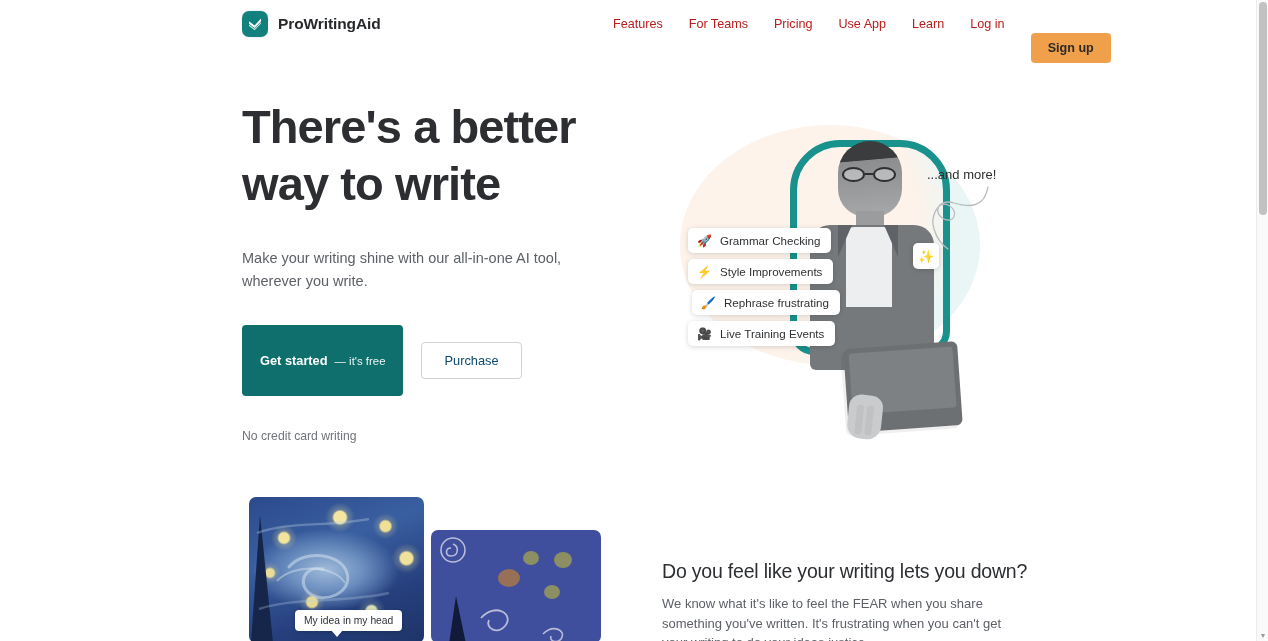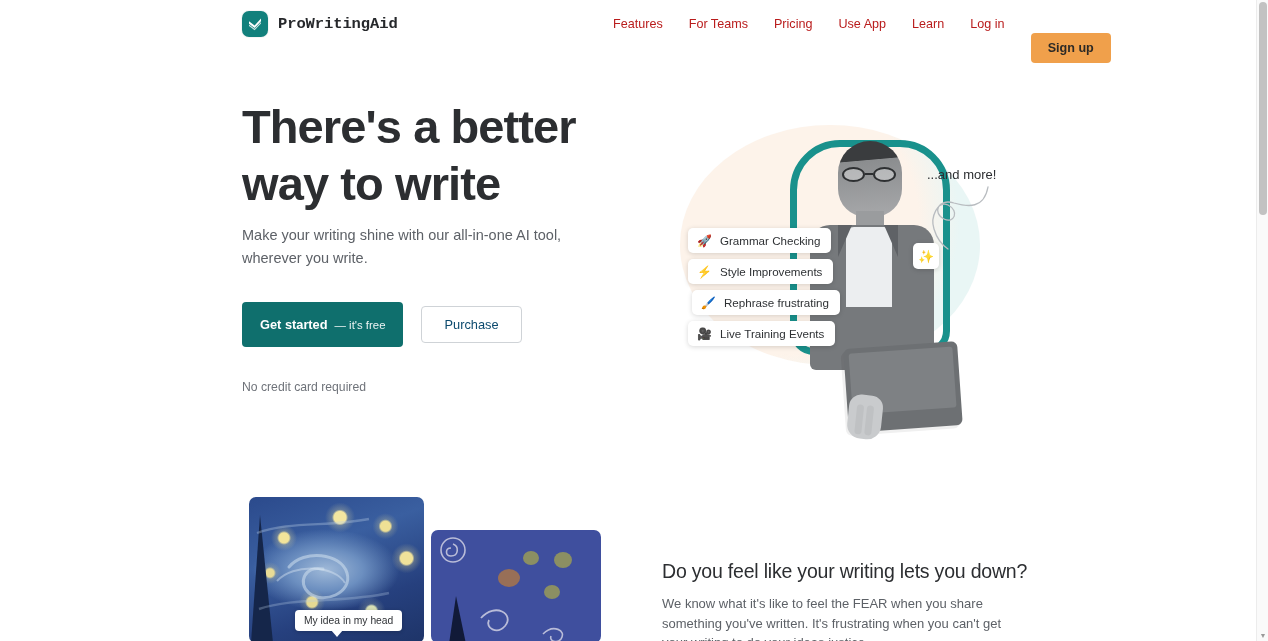--- a/index.html
+++ b/index.html
@@ -31,21 +31,20 @@
   }
   .logo-mark {
     width: 26px; height: 26px; border-radius: 7px;
     background: #12807c;
     display: flex; align-items: center; justify-content: center;
     box-shadow: 0 0 0 1px rgba(0,0,0,0.04);
   }
   .brand-name {
     font-size: 15.5px; font-weight: bold; color: #26282b;
     letter-spacing: -0.1px;
-    font-family: Liberation Mono, monospace;
   }
 
   .nav {
     position: absolute; left: 600px; top: 0;
     height: 48px;
     display: flex; align-items: center; gap: 0px;
   }
   .nav-item {
     font-size: 12.6px; color: #b91c1c;
     padding: 6px 13px;
@@ -64,29 +63,29 @@
   }
 
   
   .hero-text { position: absolute; left: 242px; top: 98px; width: 400px; }
   .hero-title {
     font-size: 47px; line-height: 57px;
     font-weight: bold; color: #2c2e31;
     letter-spacing: -0.9px;
   }
   .hero-sub {
-    margin-top: 12px;
+    margin-top: 35px;
     font-size: 14.5px; line-height: 23px;
     color: #5d6167; max-width: 330px;
   }
   .cta-row { margin-top: 32px; display: flex; align-items: center; gap: 18px; }
   .btn-primary {
     background: #0f6f6d; color: #ffffff;
     border: none; border-radius: 4px;
-    padding: 15px 18px;
+    padding: 28px 18px;
     font-size: 12.8px; cursor: pointer;
     font-family: "Liberation Sans", sans-serif;
     display: inline-flex; align-items: baseline; gap: 7px;
   }
   .btn-primary .strong { font-weight: bold; }
   .btn-primary .free { font-size: 11.4px; opacity: 0.92; }
   .btn-outline {
     background: #ffffff; color: #0c4a6e;
     border: 1px solid #cfd3d7; border-radius: 4px;
     padding: 10px 22px;
@@ -337,21 +336,21 @@
     <p class="hero-sub">Make your writing shine with our all-in-one AI tool, wherever you write.</p>
 
     <div class="cta-row">
       <button class="btn-primary">
         <span class="strong">Get started</span>
         <span class="free">— it's free</span>
       </button>
       <button class="btn-outline">Purchase</button>
     </div>
 
-    <div class="note">No credit card required</div>
+    <div class="note">No credit card writing</div>
   </div>
 
   <div class="hero-art">
     <div class="blob"></div>
     <div class="teal-frame"></div>
 
     <div class="person">
       <div class="p-head"></div>
       <div class="p-glasses">
         <span class="lens l"></span>

